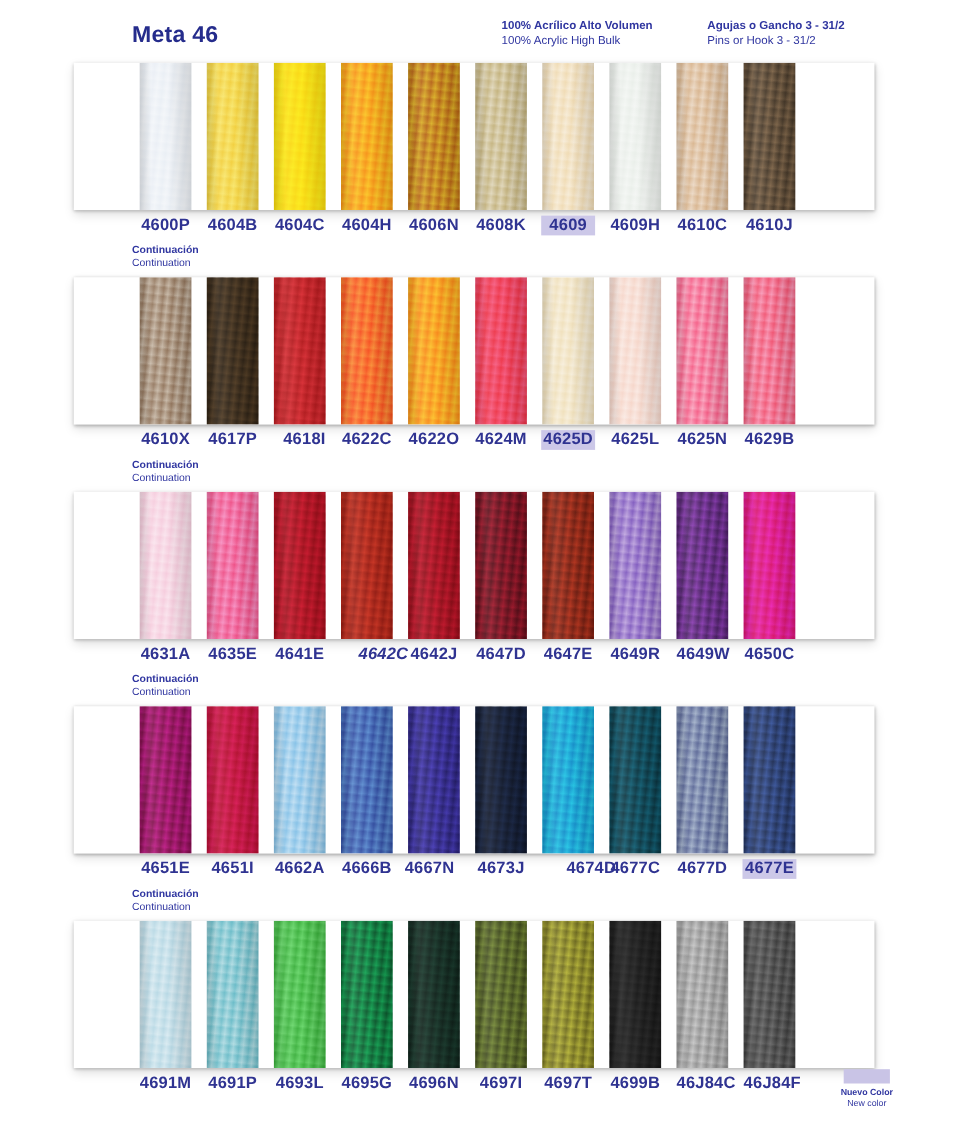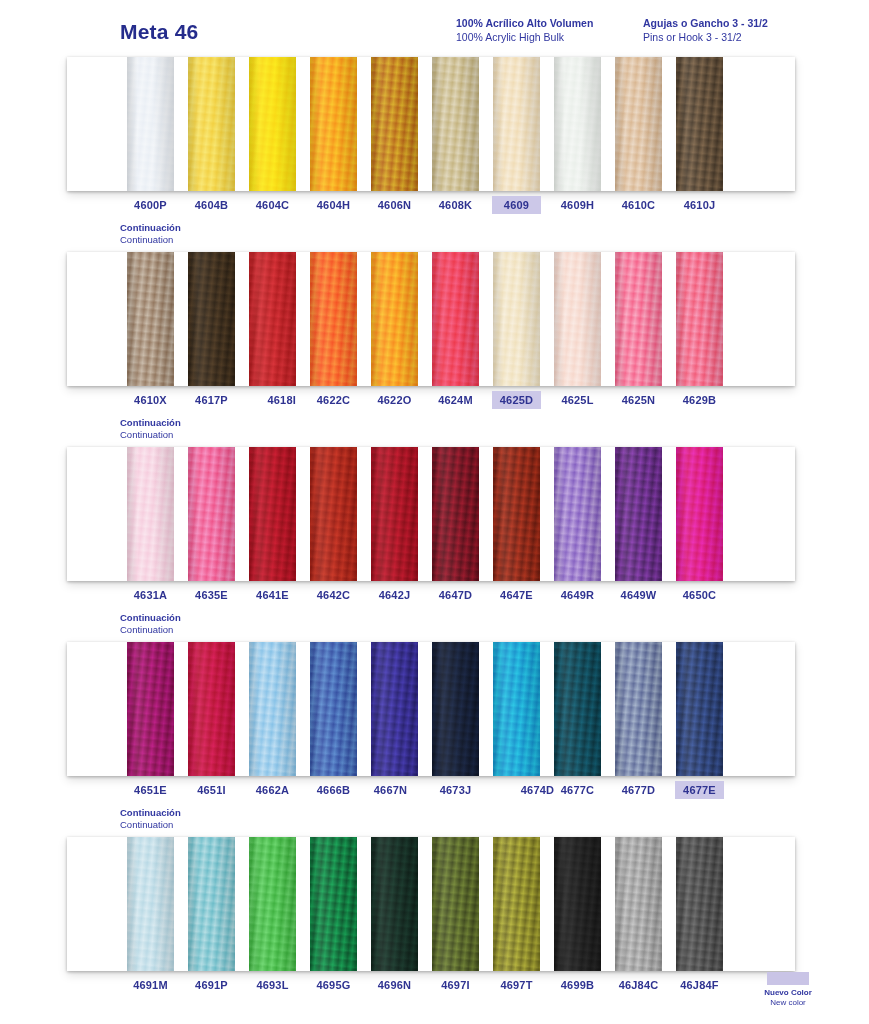--- a/index.html
+++ b/index.html
@@ -61,21 +61,21 @@
     position:absolute;inset:0;
     background:linear-gradient(90deg,
       rgba(0,0,0,.14) 0%,
       rgba(255,255,255,.10) 22%,
       rgba(255,255,255,.04) 55%,
       rgba(0,0,0,.13) 100%);
   }
   .labels{position:absolute;left:67px;width:728px;height:22px;}
   .label{
     position:absolute;top:0;width:47px;
-    text-align:center;font-size:11px;font-weight:700;color:#2f3391;
+    text-align:center;font-size:15px;font-weight:700;color:#2f3391;
     letter-spacing:.2px;line-height:16px;
   }
   .label.newc{
     background:#ccc8e8;
     box-shadow:0 0 0 1px #ccc8e8;
   }
   .cont{
     position:absolute;left:120px;
     font-size:9.5px;line-height:11.5px;color:#3036a0;font-weight:600;
   }
@@ -268,21 +268,21 @@
         </div>
         <div class="swatch" title="4650C" style="left: 609px; background: rgb(224, 26, 138);">
           <div class="tex"></div>
           <div class="shade"></div>
         </div>
       </div>
       <div class="labels" style="top: 140px;">
         <div class="label" style="left: 60px;">4631A</div>
         <div class="label" style="left: 121px;">4635E</div>
         <div class="label" style="left: 182px;">4641E</div>
-        <div class="label" style="left: 243px;">4642C</div>
+        <div class="label" style="left: 258px; font-style: italic;">4642C</div>
         <div class="label" style="left: 304px;">4642J</div>
         <div class="label" style="left: 365px;">4647D</div>
         <div class="label" style="left: 426px;">4647E</div>
         <div class="label" style="left: 487px;">4649R</div>
         <div class="label" style="left: 548px;">4649W</div>
         <div class="label" style="left: 609px;">4650C</div>
       </div>
       <div class="cont" style="top: 165px;">
         <div>Continuación</div>
         <div class="l2">Continuation</div>

